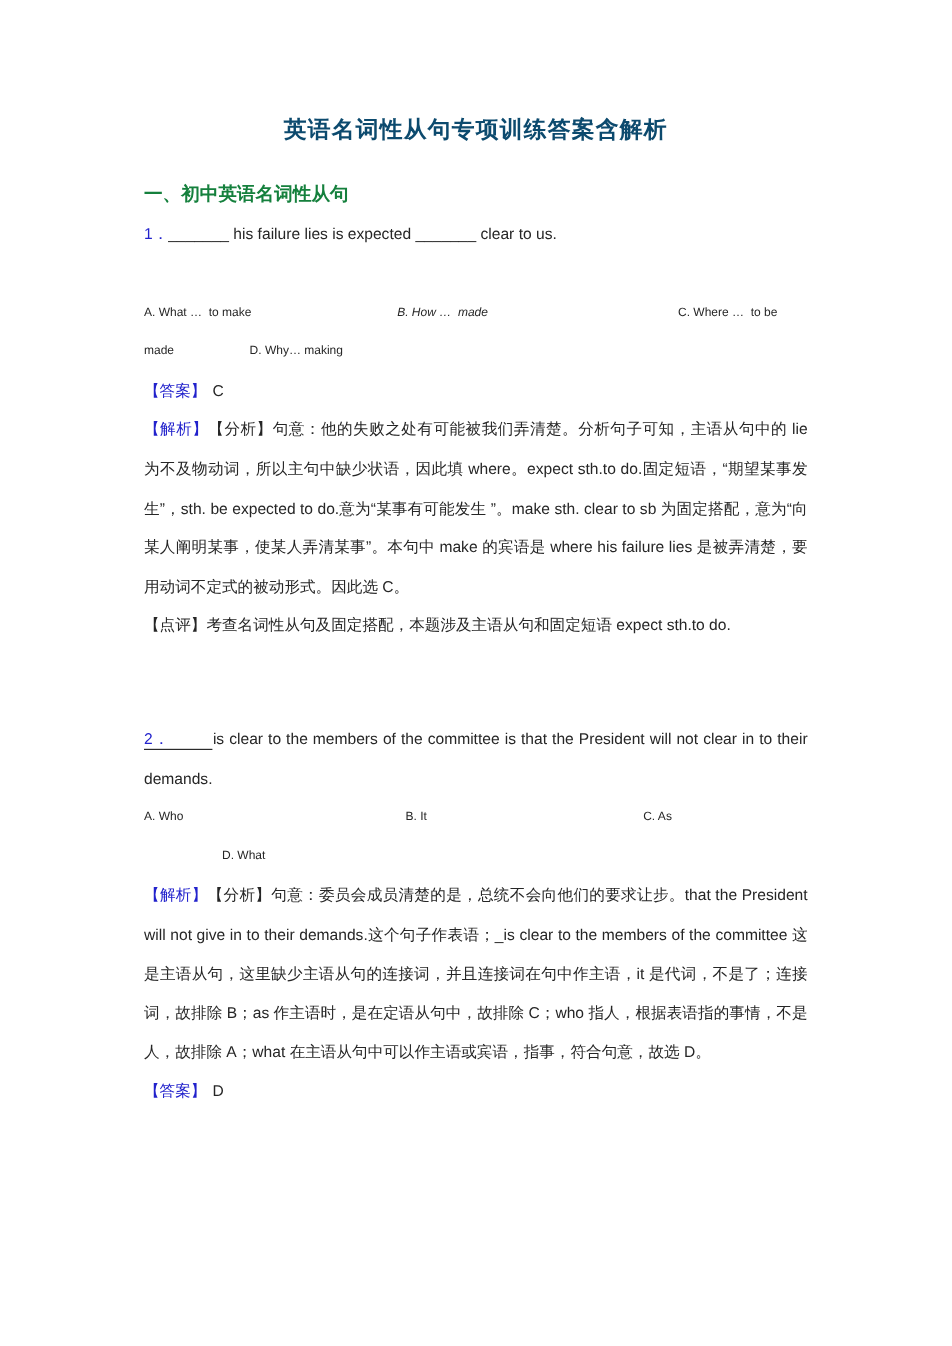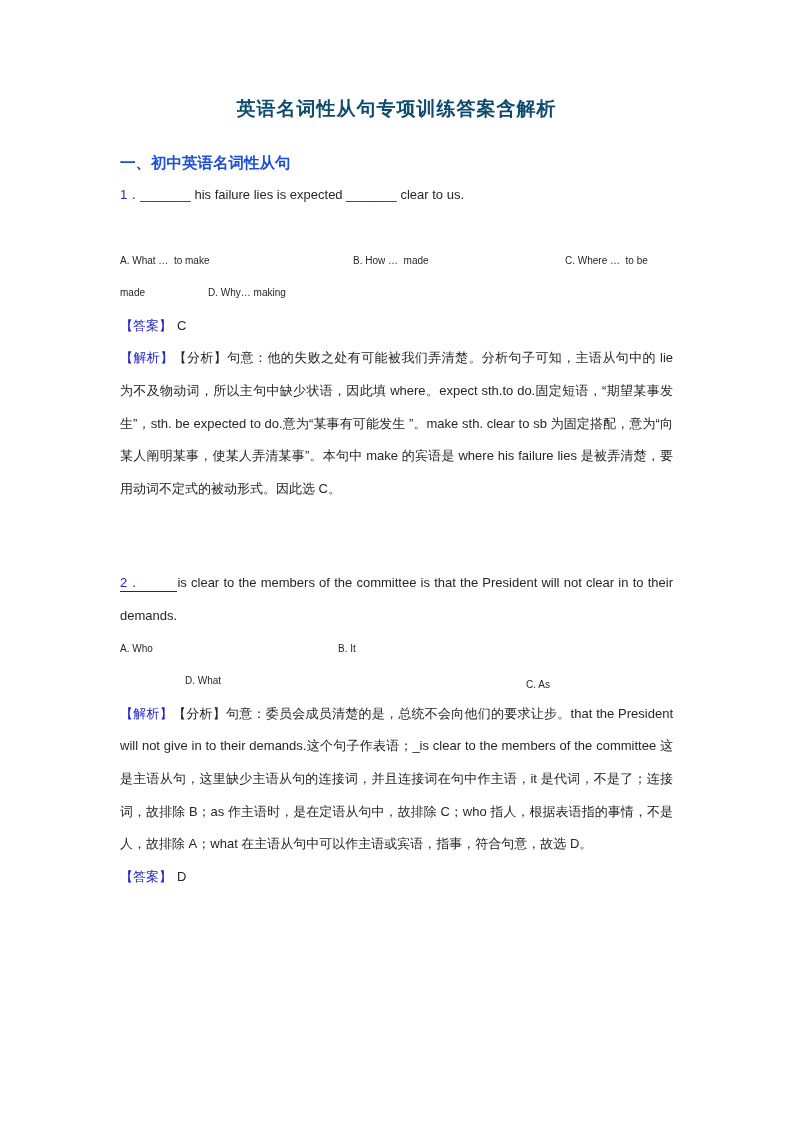--- a/index.html
+++ b/index.html
@@ -27,21 +27,21 @@
     font-size: 19px;
     font-weight: 700;
     letter-spacing: 1px;
     color: #0c4a6e;
     line-height: 33px;
   }
   .section-heading {
     margin: 0;
     font-size: 15.5px;
     font-weight: 700;
-    color: #1d4ed8;
+    color: #15803d;
     line-height: 33px;
   }
   .para {
     margin: 0;
     font-size: 13px;
     line-height: 32.6px;
     white-space: pre-wrap;
   }
   .justify {
     text-align: justify;
@@ -67,25 +67,25 @@
     height: 32.6px;
     font-size: 10px;
     line-height: 32.6px;
   }
   .opt {
     position: absolute;
     top: 0;
     white-space: pre;
   }
   .pos-a  { left: 0; }
-  .pos-b1 { left: 233px; }
+  .pos-b1 { left: 211px; font-style: italic; }
   .pos-c1 { left: 445px; }
   .pos-d1 { left: 88px; }
   .pos-b2 { left: 218px; }
-  .pos-c2 { left: 406px; margin-top: 36px; }
+  .pos-c2 { left: 416px; }
   .pos-d2 { left: 65px; text-align: center; }
   .sp-1 { height: 33px; }
   .sp-2 { height: 62px; }
 </style>
 </head>
 <body>
 
 <div class="page">
   <div class="content">
 
@@ -104,20 +104,21 @@
     </div>
     <div class="opt-row">
       <span class="opt pos-a">made</span>
       <span class="opt pos-d1">D. Why… making</span>
     </div>
 
     <p class="para"><span class="blue">【答案】</span><span class="ans-val">C</span></p>
 
     <p class="para justify"><span class="blue">【解析】</span><span>【分析】句意：他的失败之处有可能被我们弄清楚。分析句子可知，主语从句中的 lie 为不及物动词，所以主句中缺少状语，因此填 where。expect sth.to do.固定短语，“期望某事发生”，sth. be expected to do.意为“某事有可能发生 ”。make sth. clear to sb 为固定搭配，意为“向某人阐明某事，使某人弄清某事”。本句中 make 的宾语是 where his failure lies 是被弄清楚，要用动词不定式的被动形式。因此选 C。</span></p>
 
+    <p class="para justify">【点评】考查名词性从句及固定搭配，本题涉及主语从句和固定短语 expect sth.to do.</p>
 
     <div class="sp-2"></div>
 
     <p class="para justify"><span class="stem-underline"><span class="blue">2．</span><span class="blank-gap"></span></span><span>is clear to the members of the committee is that the President will not clear in to their demands.</span></p>
 
     <div class="opt-row">
       <span class="opt pos-a">A. Who</span>
       <span class="opt pos-b2">B. It</span>
       <span class="opt pos-c2">C. As</span>
     </div>

